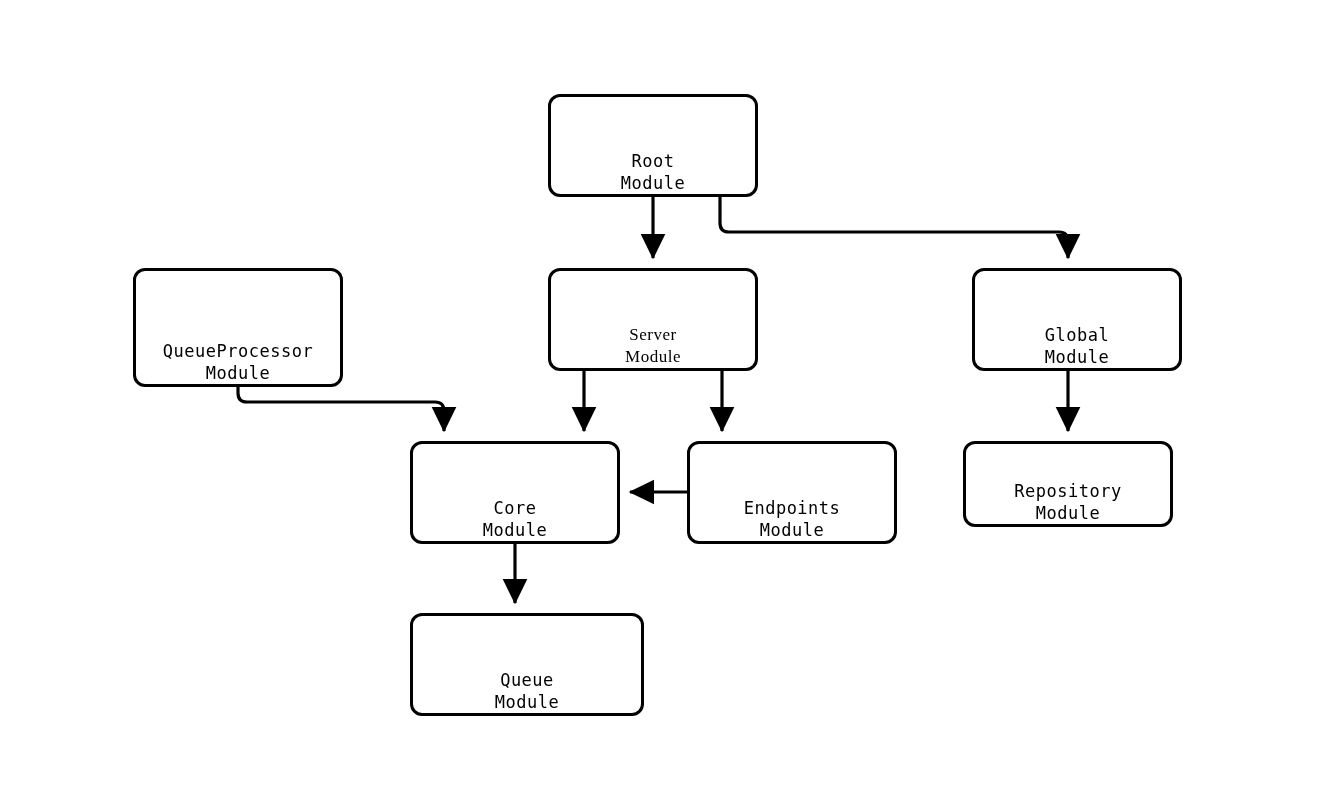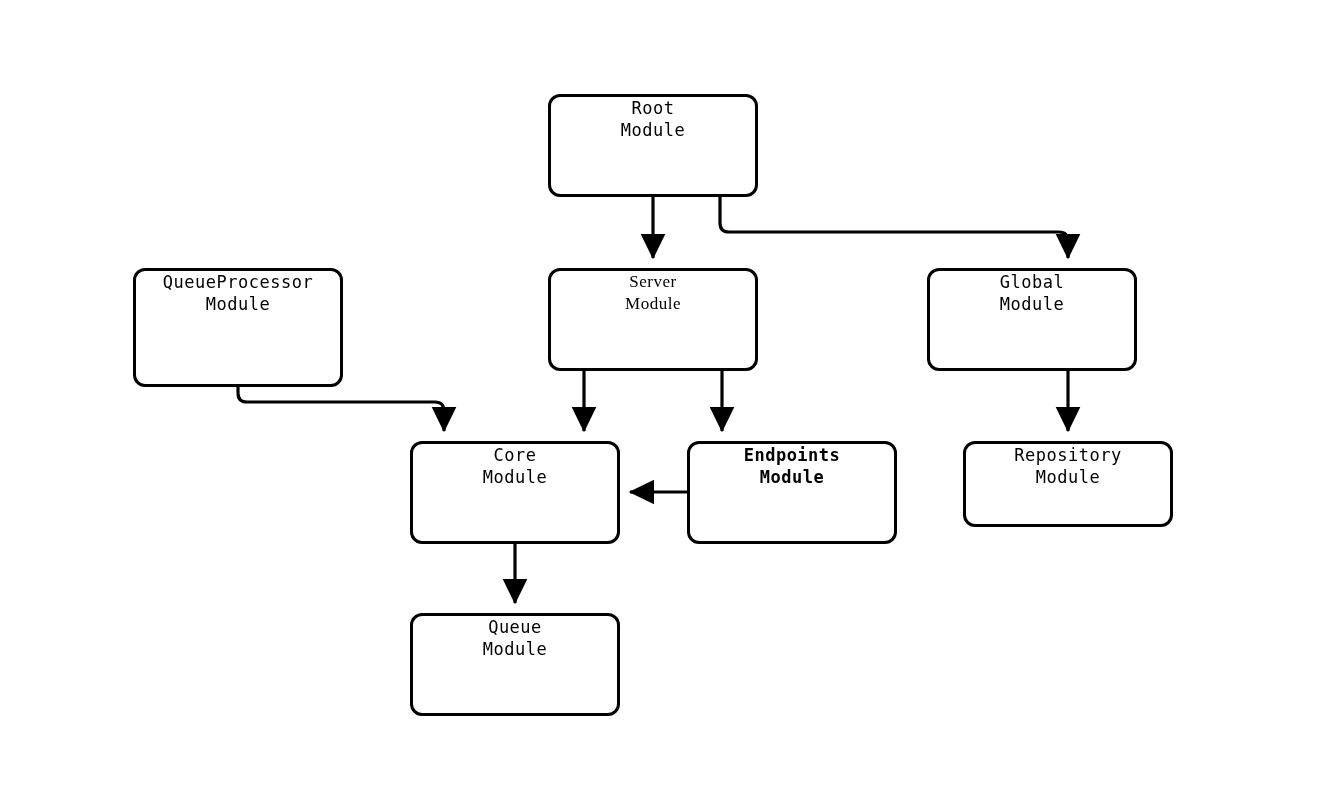--- a/index.html
+++ b/index.html
@@ -24,21 +24,21 @@
   }
   .node {
     position: absolute;
     box-sizing: border-box;
     background: #ffffff;
     border: 3px solid #000000;
     border-radius: 12px;
     display: flex;
     flex-direction: column;
     align-items: center;
-    justify-content: flex-start;
+    justify-content: flex-end;
     z-index: 2;
   }
   .node-label {
     font-size: 17px;
     line-height: 22px;
     color: #000000;
     text-align: center;
     white-space: pre;
     letter-spacing: 0.5px;
   }
@@ -84,38 +84,38 @@
   <div class="node" style="left:133px; top:268px; width:210px; height:119px;">
     <div class="node-label">QueueProcessor
 Module</div>
   </div>
 
   <div class="node" style="left:548px; top:268px; width:210px; height:103px;font-family:Liberation Serif, serif;">
     <div class="node-label">Server
 Module</div>
   </div>
 
-  <div class="node" style="left:927px; top:268px; width:210px; height:103px;">
+  <div class="node" style="left:972px; top:268px; width:210px; height:103px;">
     <div class="node-label">Global
 Module</div>
   </div>
 
   <div class="node" style="left:410px; top:441px; width:210px; height:103px;">
     <div class="node-label">Core
 Module</div>
   </div>
 
-  <div class="node" style="left:687px; top:441px; width:210px; height:103px;font-weight:bold;">
+  <div class="node" style="left:687px; top:441px; width:210px; height:103px;">
     <div class="node-label">Endpoints
 Module</div>
   </div>
 
   <div class="node" style="left:963px; top:441px; width:210px; height:86px;">
     <div class="node-label">Repository
 Module</div>
   </div>
 
-  <div class="node" style="left:410px; top:613px; width:210px; height:103px;">
+  <div class="node" style="left:410px; top:613px; width:234px; height:103px;">
     <div class="node-label">Queue
 Module</div>
   </div>
 
 </div>
 
 </body></html>

